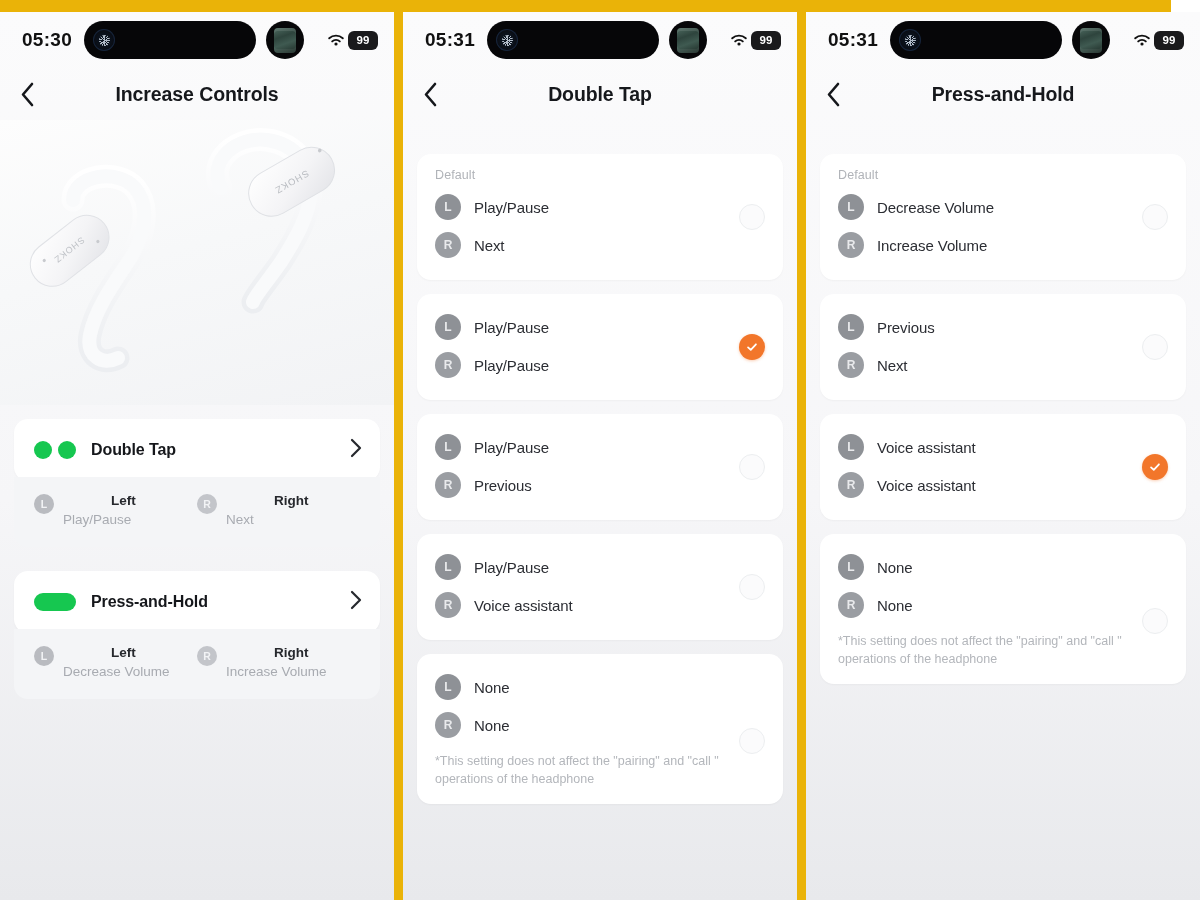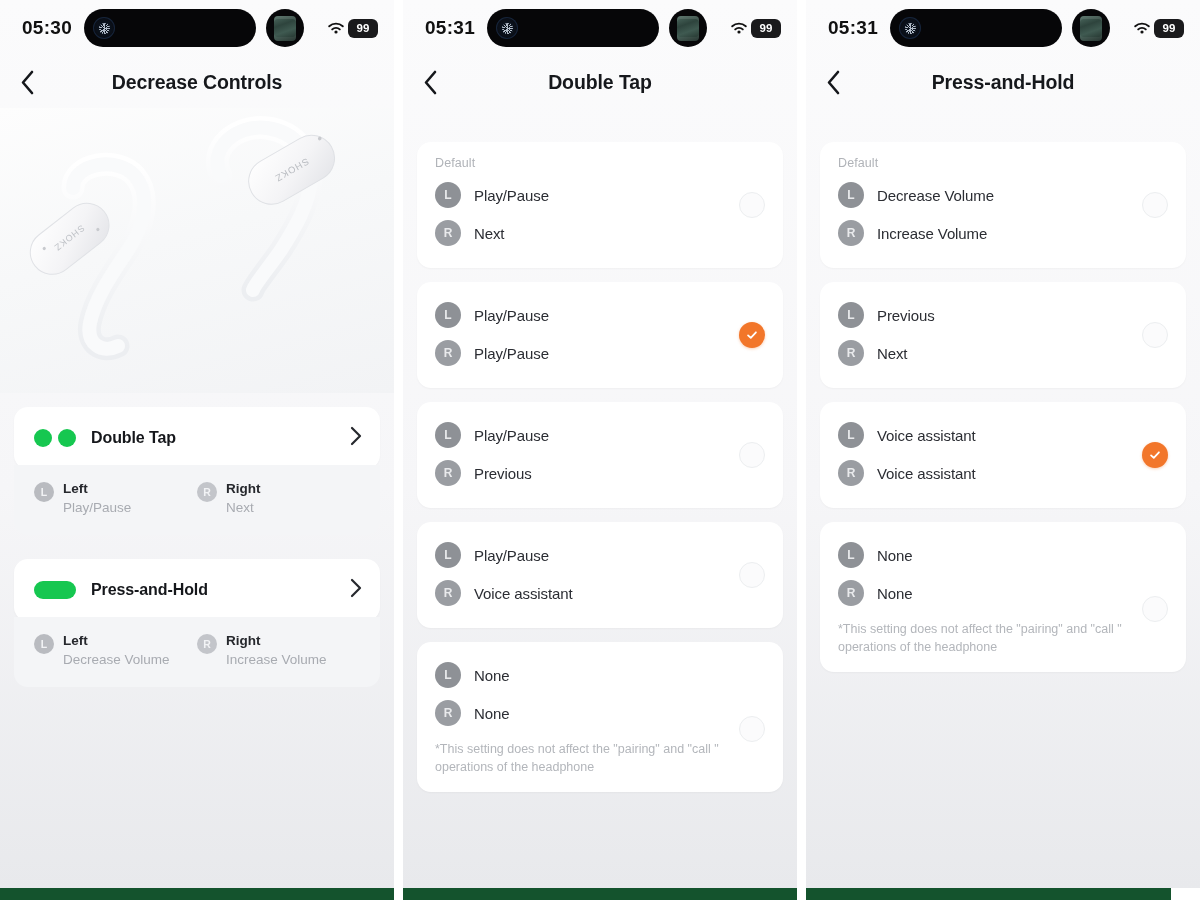--- a/index.html
+++ b/index.html
@@ -2,21 +2,21 @@
 <html><head>
 <meta charset="utf-8">
 <style>
   * { box-sizing: border-box; margin: 0; padding: 0; }
   html, body {
     width: 1200px; height: 900px;
     background: #ffffff;
     font-family: "Liberation Sans", sans-serif;
     overflow: hidden;
   }
-  .shell { position: relative; width: 1171px; height: 900px; background:#14532d; display:flex; }
+  .shell { position: relative; width: 1171px; height: 900px; background:#eab308; display:flex;align-items:flex-end; }
 
   .phone {
     position: relative;
     width: 394px;
     height: 888px;
     background: linear-gradient(180deg, #fbfbfc 0%, #f6f6f8 55%, #e8e9ec 100%);
     overflow: hidden;
     flex: none;
   }
   .gap { width: 9px; flex:none; background:#fff; }
@@ -124,21 +124,21 @@
   }
   .sub-col { width: 50%; display:flex; gap:9px; align-items:flex-start; }
   .lr-badge {
     width:20px;height:20px;border-radius:50%;
     background:#b9bbc0;color:#f2f3f5;
     font-size:10.5px;font-weight:700;
     display:flex;align-items:center;justify-content:center;
     flex:none; margin-top:1px;
   }
   .lr-badge.r { background:#c3c5ca; }
-  .sub-title { font-size:13.5px;font-weight:700;color:#26282d;line-height:16px; }
+  .sub-title { font-size:13.5px;font-weight:700;color:#26282d;line-height:16px;margin-left:48px; }
   .sub-val { font-size:13.5px;font-weight:400;color:#a8abb1;line-height:18px;margin-top:2px; }
 
   .spacer-band { height: 20px; }
 
   
   .opt-wrap { padding: 16px 14px 12px 14px; }
   .opt-card {
     background:#fff;
     border-radius: 14px;
     padding: 14px 18px 16px 18px;
@@ -200,21 +200,21 @@
         <div class="battery">99</div>
       </div>
     </div>
 
     <div class="navbar">
       <div class="back-btn">
         <svg width="15" height="25" viewBox="0 0 15 25">
           <path d="M12 2 L3 12.5 L12 23" stroke="#15171b" stroke-width="2.6" fill="none" stroke-linecap="round" stroke-linejoin="round"></path>
         </svg>
       </div>
-      <div class="nav-title">Decrease Controls</div>
+      <div class="nav-title">Increase Controls</div>
     </div>
 
     <div class="hero">
       <svg viewBox="0 0 394 285" preserveAspectRatio="xMidYMid meet">
         <defs>
           <linearGradient id="bud" x1="0" y1="0" x2="1" y2="1">
             <stop offset="0%" stop-color="#ffffff"></stop>
               <stop offset="55%" stop-color="#f4f4f6"></stop>
               <stop offset="100%" stop-color="#e3e4e8"></stop>
           </linearGradient>

